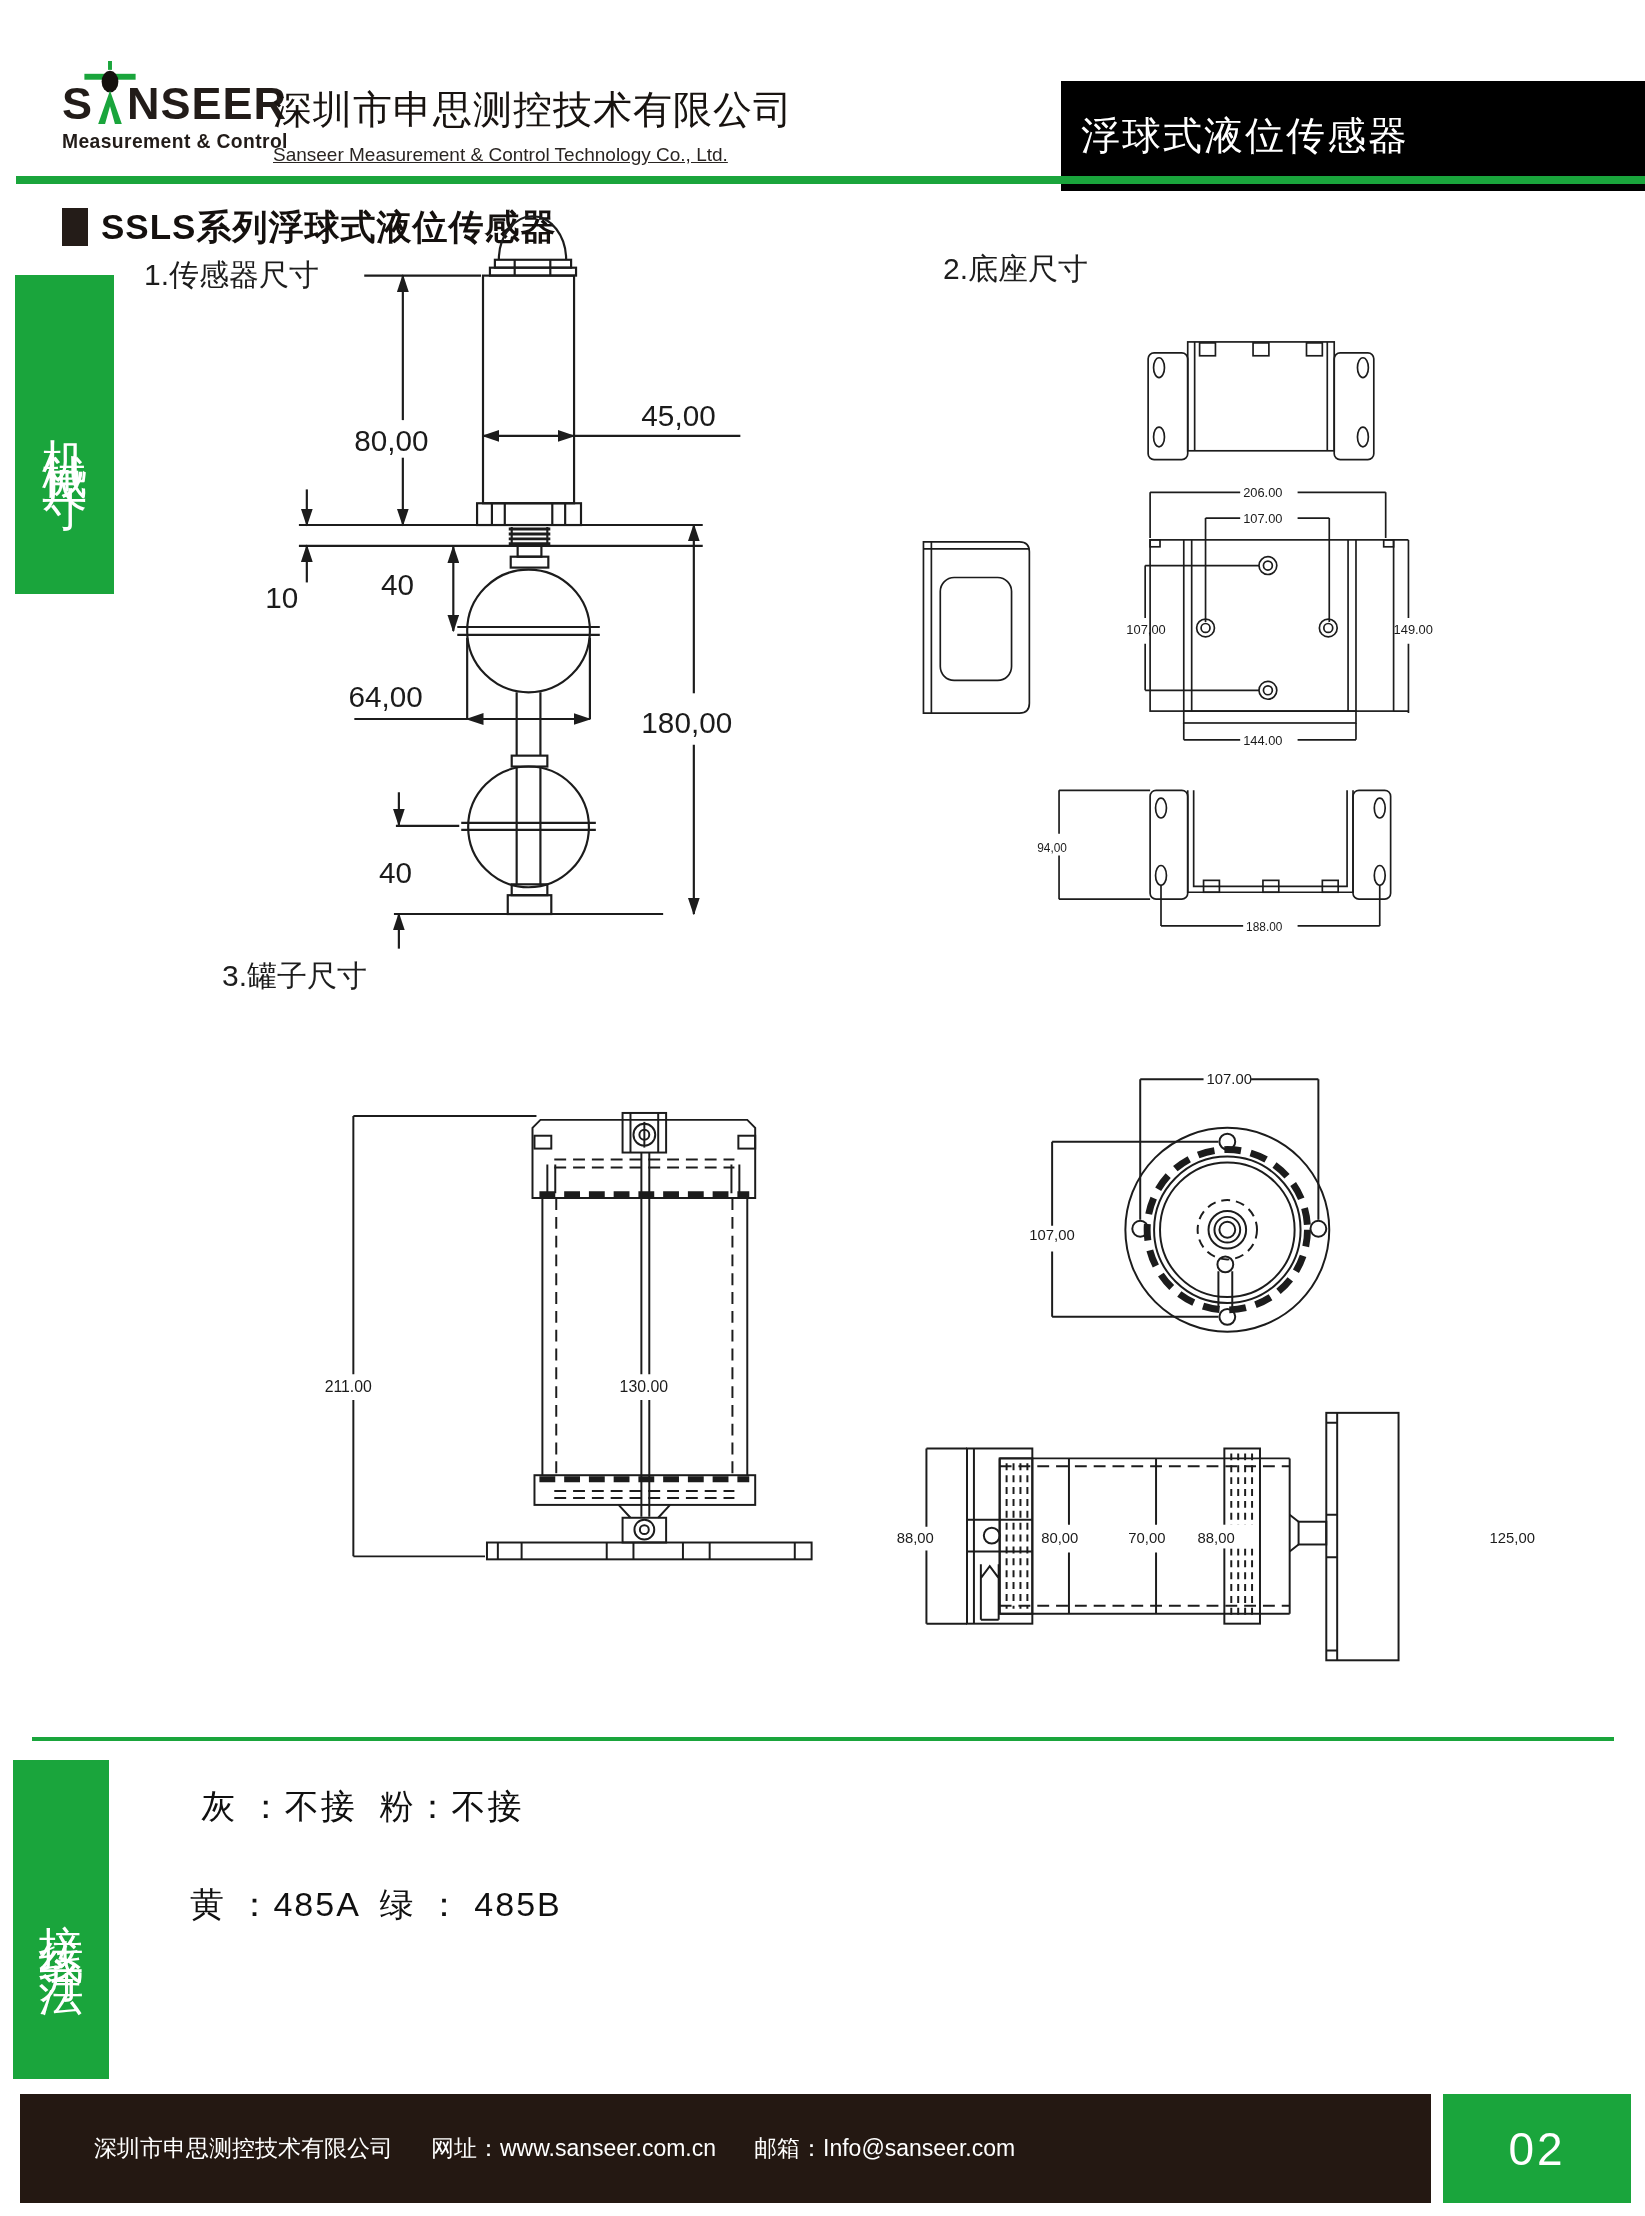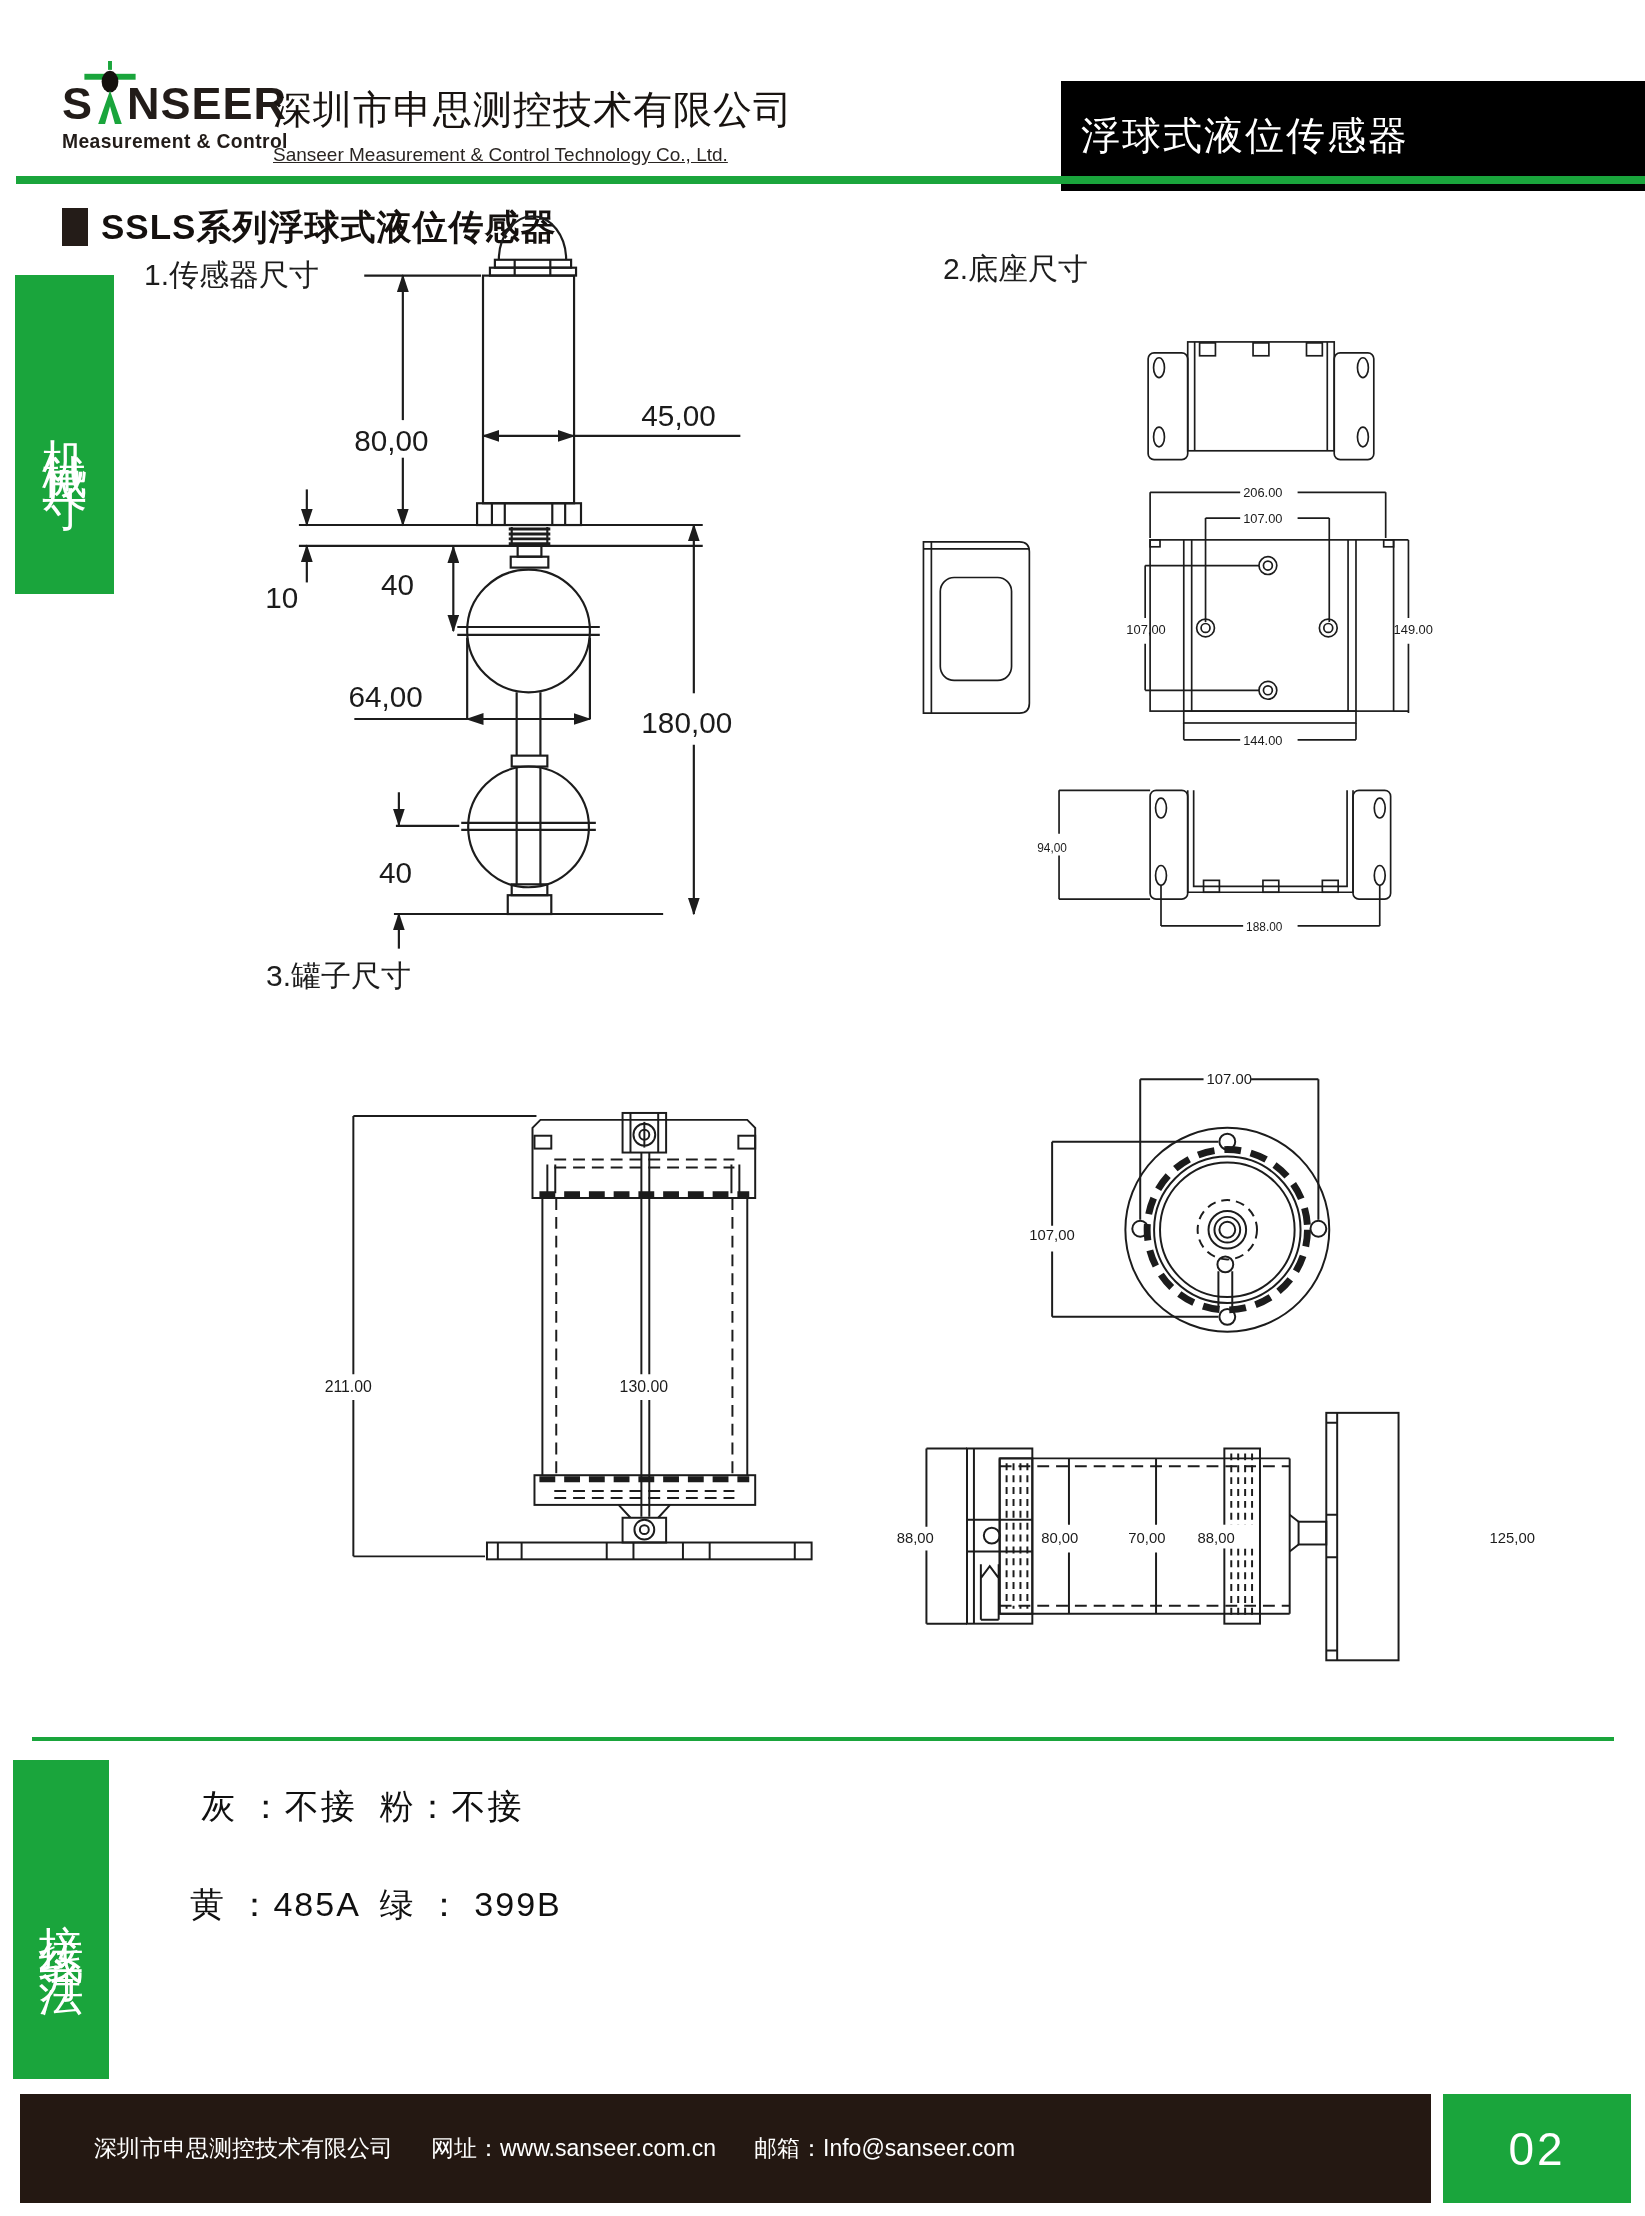--- a/index.html
+++ b/index.html
@@ -17,21 +17,21 @@
   .badge { position:absolute; left:1061px; right:0; top:81px; height:110px; background:#000000;
            color:#fff; font-size:39px; display:flex; align-items:center; padding-left:20px; letter-spacing:2px; }
   .rule { position:absolute; left:16px; right:0; top:176px; height:8px; background:#1aa53c; }
 
   
   .sq { position:absolute; left:62px; top:208px; width:26px; height:38px; background:#241c18; }
   .title { position:absolute; left:101px; top:204px; font-size:35px; font-weight:bold; color:#14100e; letter-spacing:1px; }
   .figlabel { position:absolute; font-size:30px; color:#1d1d1d; }
   .fig1 { left:144px; top:255px; }
   .fig2 { left:924px; top:249px;margin-left:19px; }
-  .fig3 { left:222px; top:956px;margin-left:44px; }
+  .fig3 { left:222px; top:956px; }
 
   
   .side { position:absolute; background:#1aa53c; color:#fff; display:flex; align-items:center; justify-content:center; }
   .side span { writing-mode:vertical-rl; text-orientation:upright; font-size:45px; letter-spacing:16px; }
   .side-mech { left:15px; top:275px; width:99px; height:319px; }
   .side-wire { left:13px; top:1760px; width:96px; height:319px; }
 
   
   .divider2 { position:absolute; left:32px; top:1737px; width:1582px; height:4px; background:#1aa53c; }
   .wrow { position:absolute; left:190px; font-size:34px; color:#101010; letter-spacing:2px; }
@@ -287,21 +287,21 @@
     </g>
   </svg>
 
   <div class="divider2"></div>
   <div class="wrow wr1">
     <span class="wl">灰 ：不接</span>
     <span>粉：不接</span>
   </div>
   <div class="wrow wr2">
     <span class="wl">黄 ：485A</span>
-    <span>绿 ： 399B</span>
+    <span>绿 ： 485B</span>
   </div>
 
   <div class="fbar">
     <span>深圳市申思测控技术有限公司</span>
     <span>网址：www.sanseer.com.cn</span>
     <span>邮箱：Info@sanseer.com</span>
   </div>
   <div class="fpage">02</div>
 
 </div>

